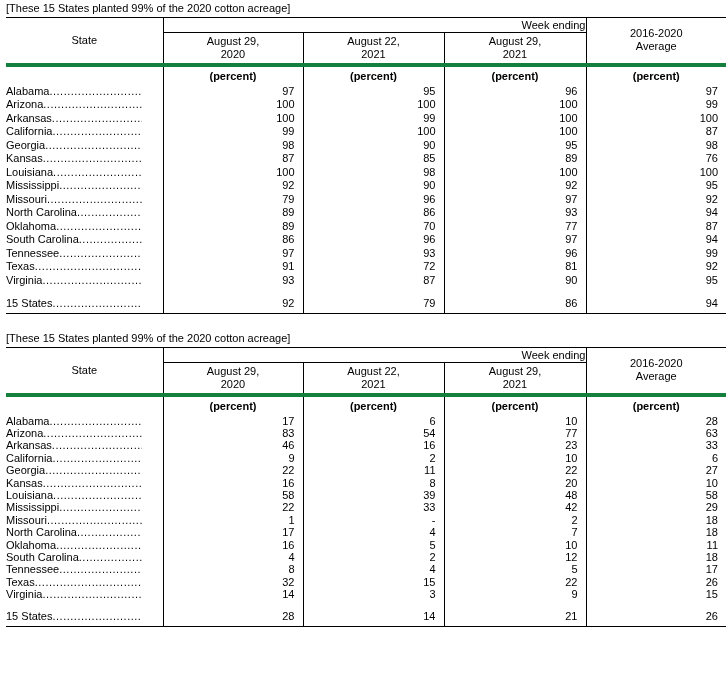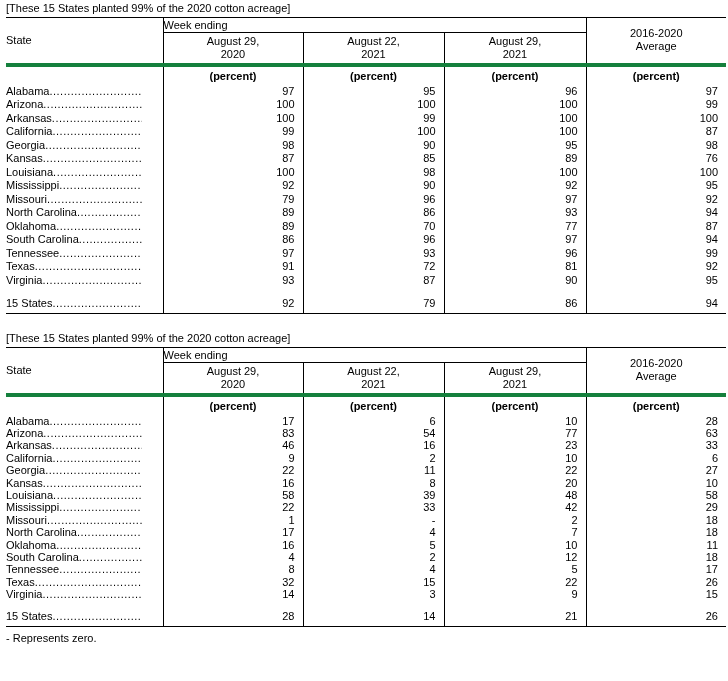--- a/index.html
+++ b/index.html
@@ -35,26 +35,26 @@
     border-bottom: 1px solid #000;
     font-size: 11px;
   }
   th, td {
     padding: 0;
     font-weight: normal;
     font-size: 11px;
     vertical-align: middle;
   }
   th.state-head {
-    text-align: left;
+    text-align: center;
   }
   th.week-head {
     border-left: 1px solid #000;
     border-bottom: 1px solid #000;
-    text-align: left;
+    text-align: right;
     height: 15px;
     vertical-align: middle;
     margin-left: 31px;
   }
   th.avg-head {
     border-left: 1px solid #000;
     text-align: center;
     line-height: 13px;
   }
   tr.date-row th {
@@ -609,14 +609,13 @@
           </td>
           <td class="c-val value-cell">28</td>
           <td class="c-val value-cell">14</td>
           <td class="c-val value-cell">21</td>
           <td class="c-val value-cell">26</td>
         </tr>
       </tbody>
     </table>
   </section>
 
-  <div class="footnote">- Represents zero.</div>
 </div>
 
 </body></html>

